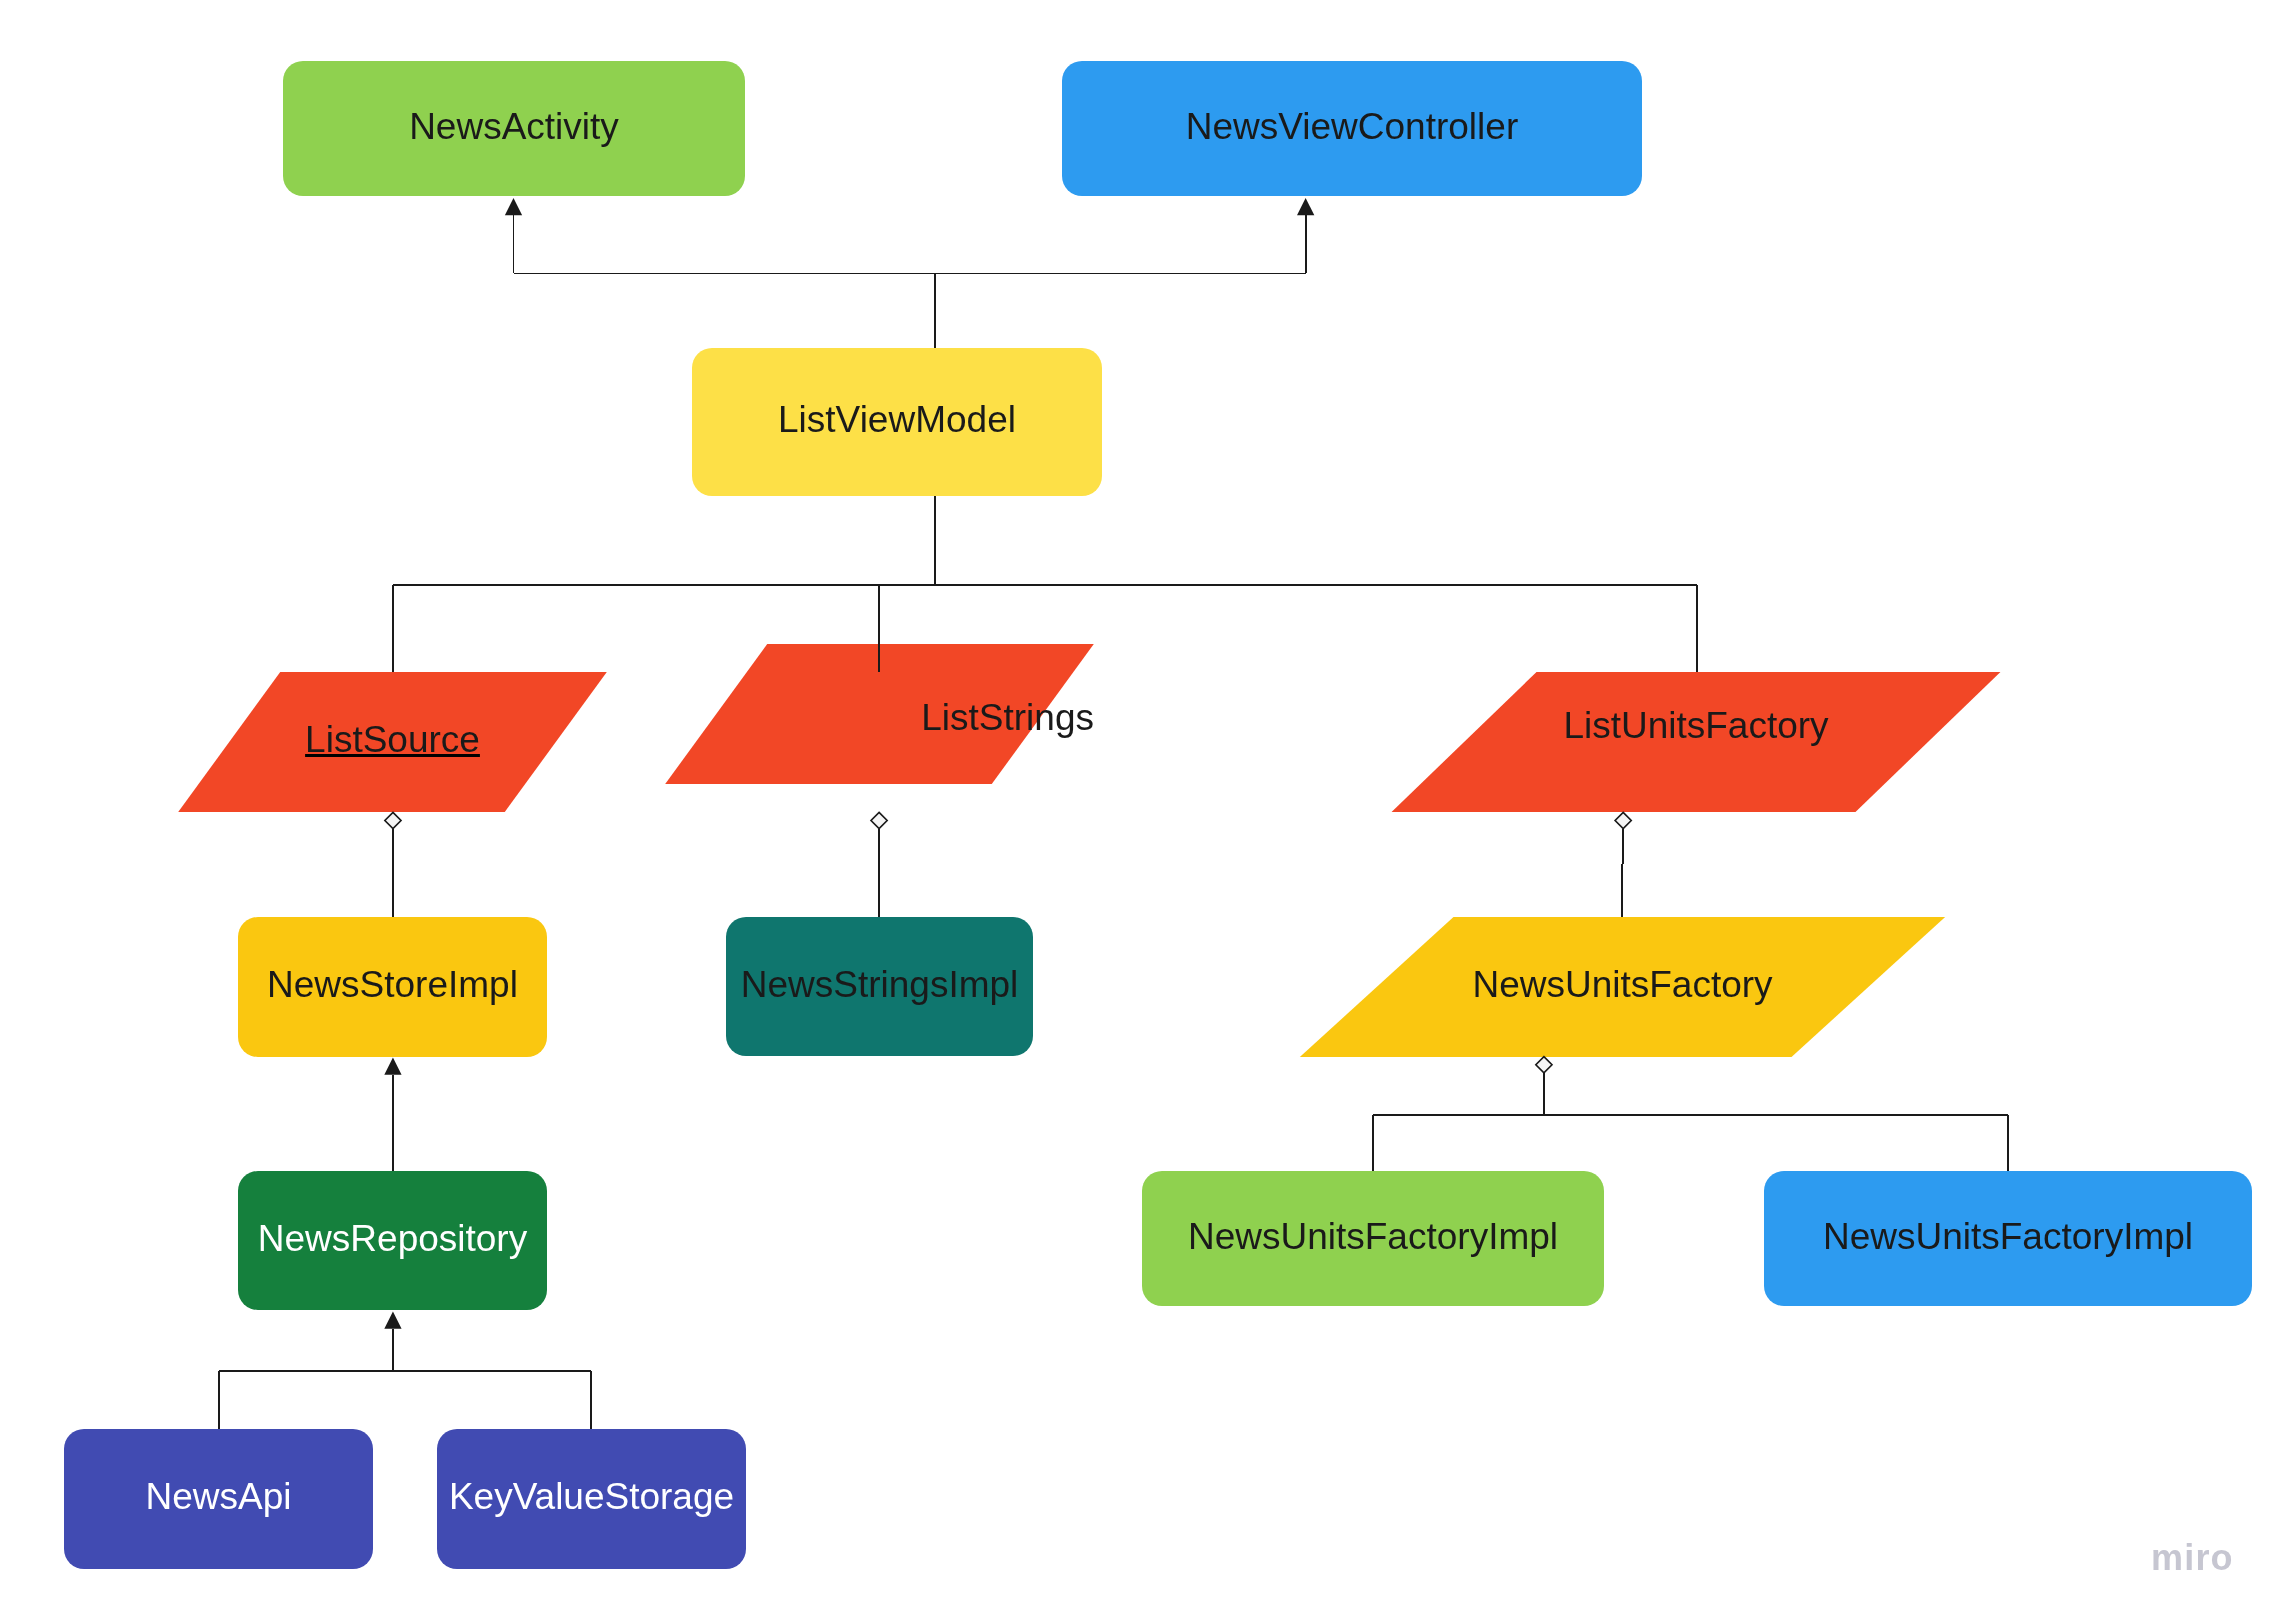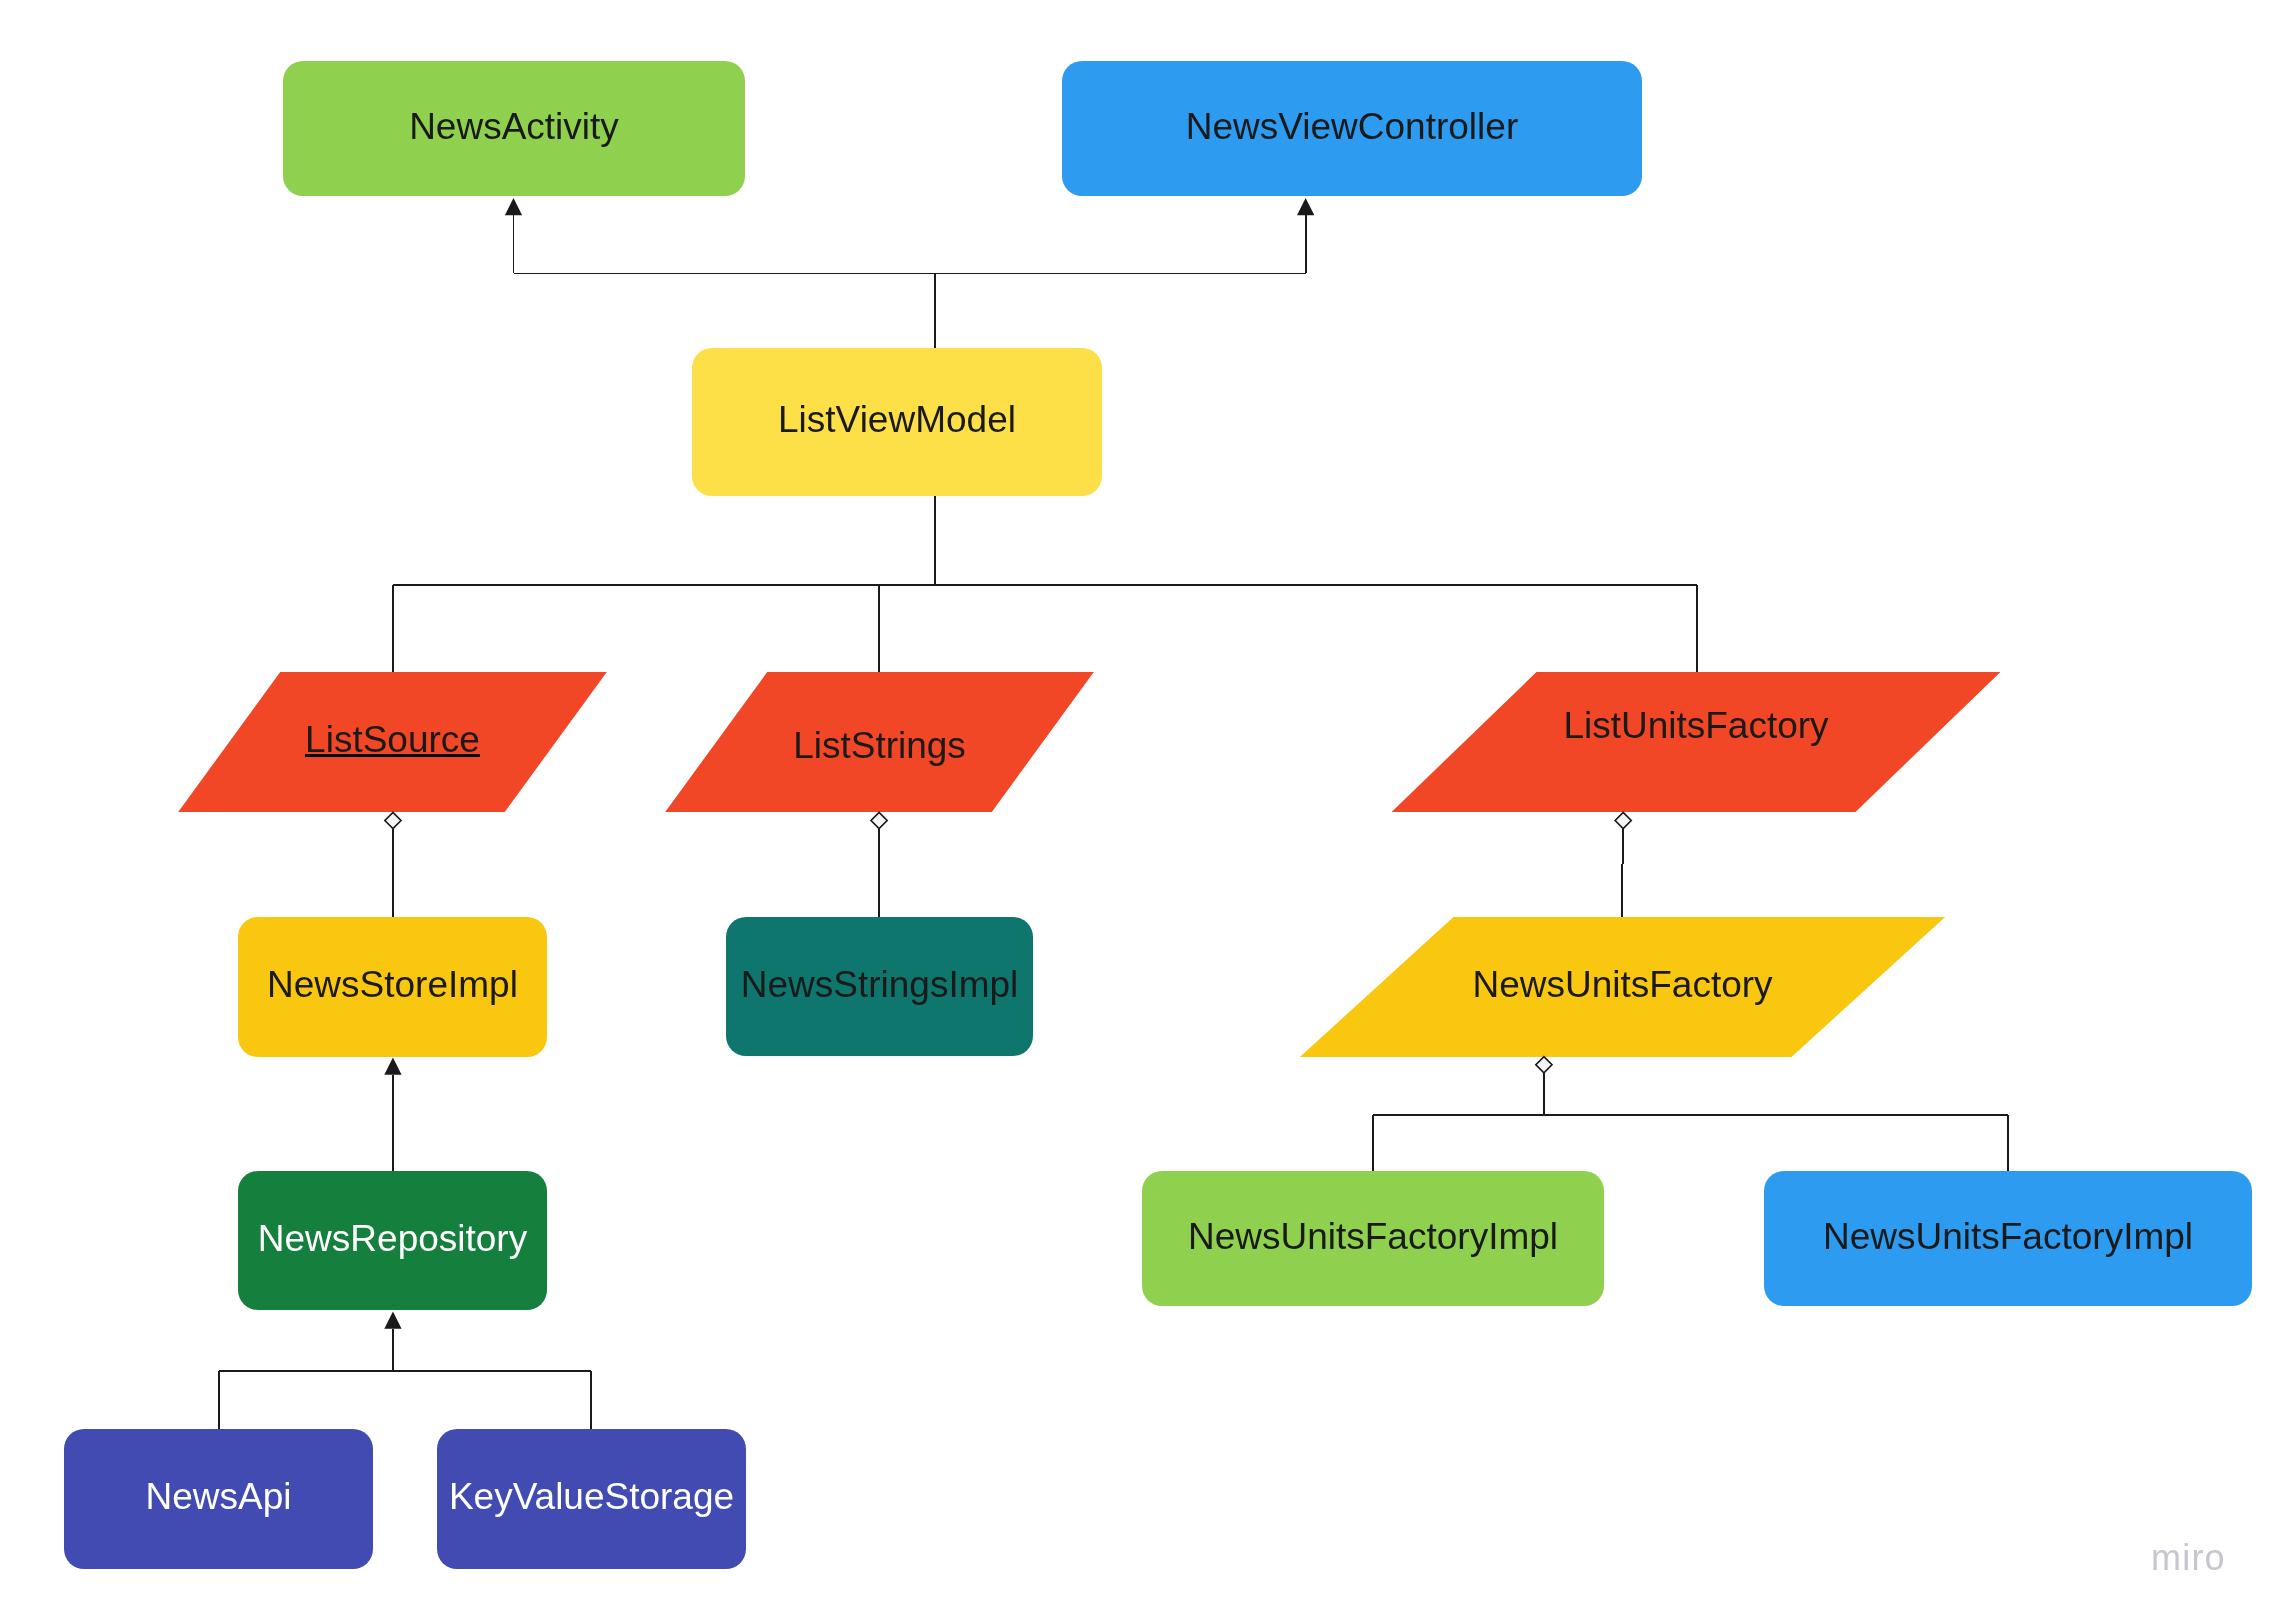--- a/index.html
+++ b/index.html
@@ -9,21 +9,21 @@
     font-family:"Liberation Sans", sans-serif;
     -webkit-font-smoothing:antialiased;
   }
   #board{position:relative;width:2276px;height:1622px;background:#ffffff;}
   #edges{position:absolute;left:0;top:0;width:2276px;height:1622px;pointer-events:none;z-index:5;}
   .node{position:absolute;display:flex;align-items:center;justify-content:center;box-sizing:border-box;}
   .node .label{font-size:37px;line-height:1;white-space:nowrap;position:relative;z-index:2;top:-2.4px;}
   .rounded{border-radius:20px;}
   .dark{color:#1a1a1a;}
   .light{color:#ffffff;}
-  .watermark{position:absolute;font-size:36px;color:#c6c6d1;letter-spacing:1.2px;font-weight:400;text-align:right;}
+  .watermark{position:absolute;font-size:36px;color:#c6c6d1;letter-spacing:1.2px;font-weight:700;text-align:right;}
 </style>
 </head>
 <body>
 
 <div id="board">
   <svg id="edges" viewBox="0 0 2369 1688">
       <line x1="534.5" y1="284.5" x2="1359" y2="284.5" stroke="#1a1a1a" stroke-width="2" shape-rendering="crispEdges"></line>
       <line x1="973.5" y1="284.5" x2="973.5" y2="362" stroke="#1a1a1a" stroke-width="2" shape-rendering="crispEdges"></line>
       <line x1="534.5" y1="223.9" x2="534.5" y2="284.5" stroke="#1a1a1a" stroke-width="2" shape-rendering="crispEdges"></line>
       <polygon points="534.5,206 525.5,223.9 543.5,223.9" fill="#1a1a1a"></polygon>
@@ -63,21 +63,21 @@
     </div>
     <div class="node rounded" style="left: 692px; top: 348px; width: 410px; height: 148px; background: #fde047;">
       <span class="label dark">ListViewModel</span>
     </div>
     <div class="node para" style="left: 178px; top: 672px; width: 429px; height: 140px; text-decoration: underline;">
       <svg width="429" height="140" style="position: absolute; left: 0px; top: 0px;" viewBox="0 0 447 146">
         <polygon points="106.4307,0 447,0 340.5693,146 0,146" fill="#F24726"></polygon>
       </svg>
       <span class="label dark">ListSource</span>
     </div>
-    <div class="node para" style="left: 665px; top: 672px; width: 429px; height: 152px;">
+    <div class="node para" style="left: 665px; top: 644px; width: 429px; height: 152px; justify-content: flex-end;">
       <svg width="429" height="140" style="position: absolute; left: 0px; top: 0px;" viewBox="0 0 447 146">
         <polygon points="106.4307,0 447,0 340.5693,146 0,146" fill="#F24726"></polygon>
       </svg>
       <span class="label dark">ListStrings</span>
     </div>
     <div class="node para" style="left: 1391px; top: 672px; width: 610px; height: 112px;">
       <svg width="610" height="140" style="position: absolute; left: 0px; top: 0px;" viewBox="0 0 635 146">
         <polygon points="151.1935,0 635,0 483.8065,146 0,146" fill="#F24726"></polygon>
       </svg>
       <span class="label dark">ListUnitsFactory</span>

